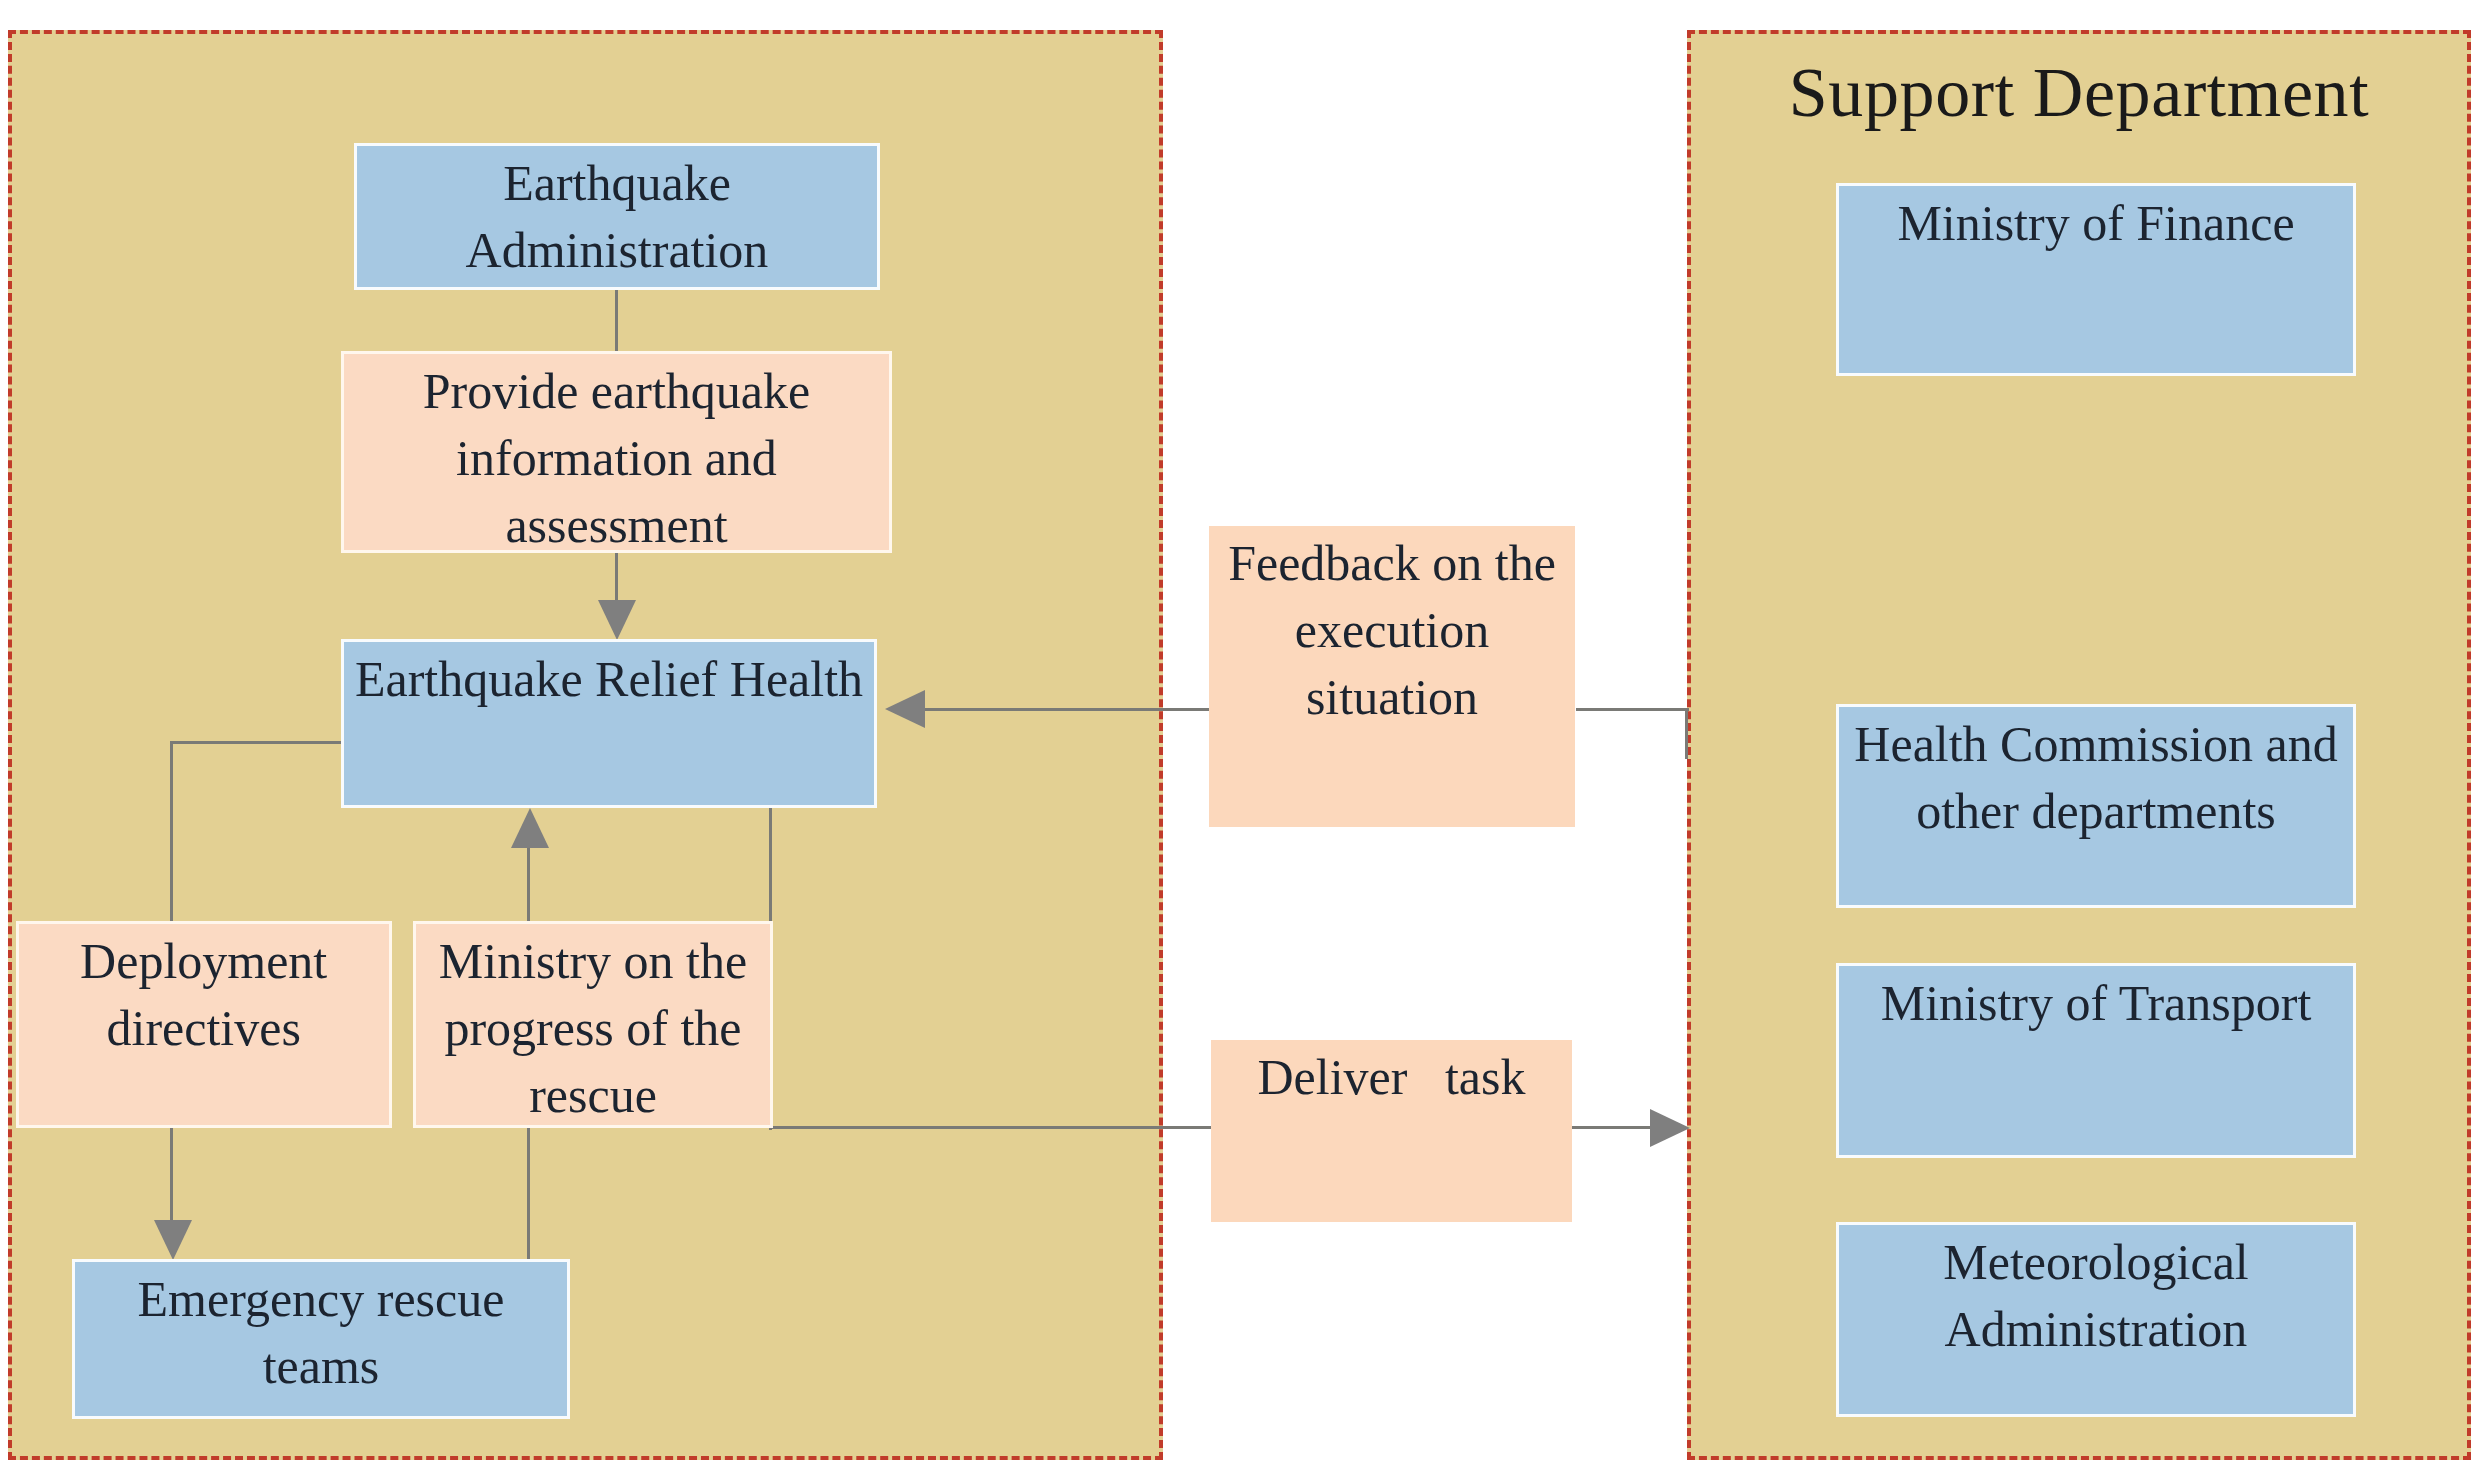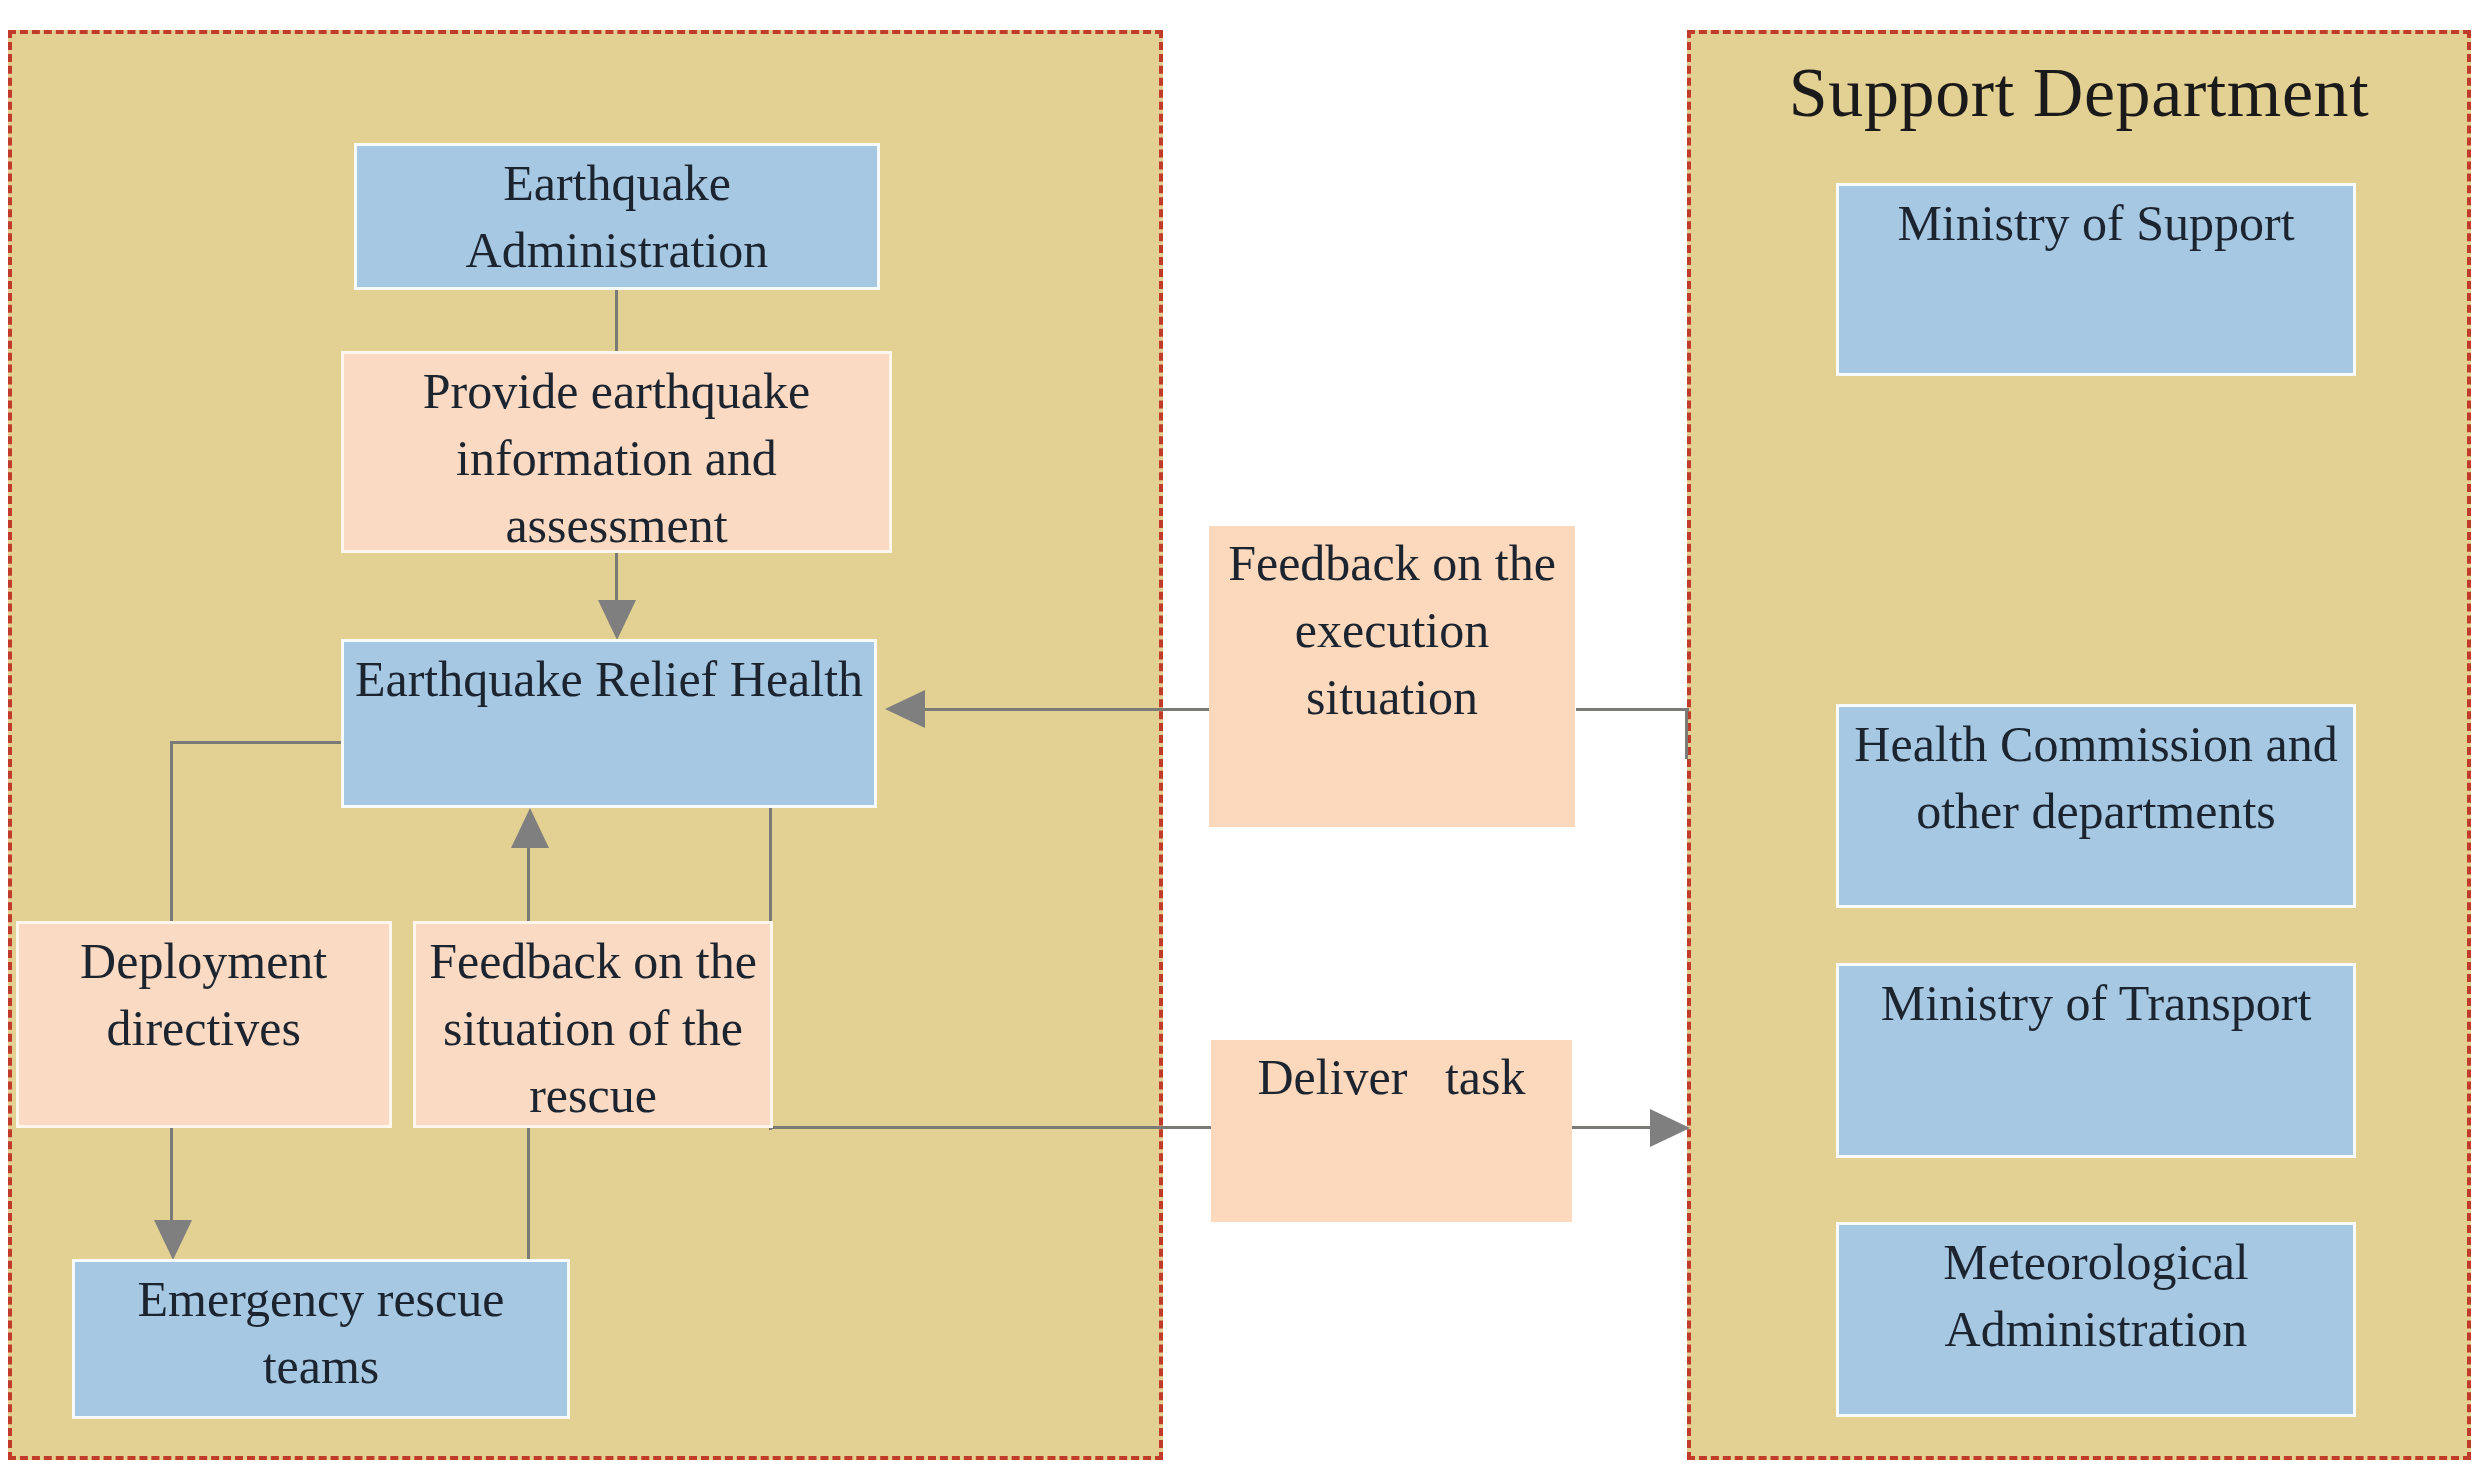--- a/index.html
+++ b/index.html
@@ -82,37 +82,37 @@
 
   <div class="node blue" style="left:341px;top:639px;width:536px;height:169px;">
     <span class="lbl">Earthquake Relief Health</span>
   </div>
 
   <div class="node pink" style="left:15.7px;top:921px;width:376px;height:207px;">
     <span class="lbl">Deployment directives</span>
   </div>
 
   <div class="node pink" style="left:413px;top:921px;width:360px;height:207px;">
-    <span class="lbl">Feedback on the situation of the rescue</span>
+    <span class="lbl">Ministry on the progress of the rescue</span>
   </div>
 
   <div class="node blue" style="left:72px;top:1259px;width:498px;height:160px;">
     <span class="lbl">Emergency rescue teams</span>
   </div>
 
   <div class="node pink-mid" style="left:1209px;top:526px;width:366px;height:301px;">
     <span class="lbl">Feedback on the execution situation</span>
   </div>
 
   <div class="node pink-mid" style="left:1211px;top:1040px;width:361px;height:182px;">
     <span class="lbl wide-words">Deliver task</span>
   </div>
 
   <div class="node blue" style="left:1836px;top:183px;width:520px;height:193px;">
-    <span class="lbl">Ministry of Support</span>
+    <span class="lbl">Ministry of Finance</span>
   </div>
 
 
   <div class="node blue" style="left:1836px;top:704px;width:520px;height:204px;">
     <span class="lbl">Health Commission and other departments</span>
   </div>
 
   <div class="node blue" style="left:1836px;top:963px;width:520px;height:195px;">
     <span class="lbl">Ministry of Transport</span>
   </div>

